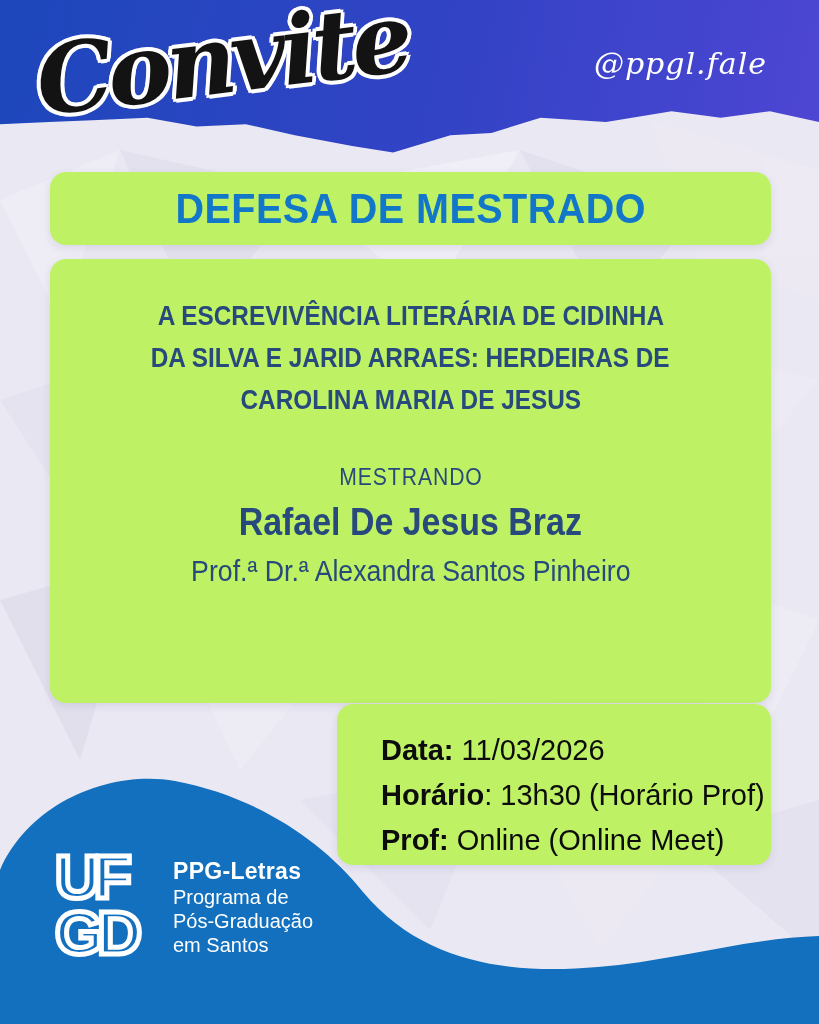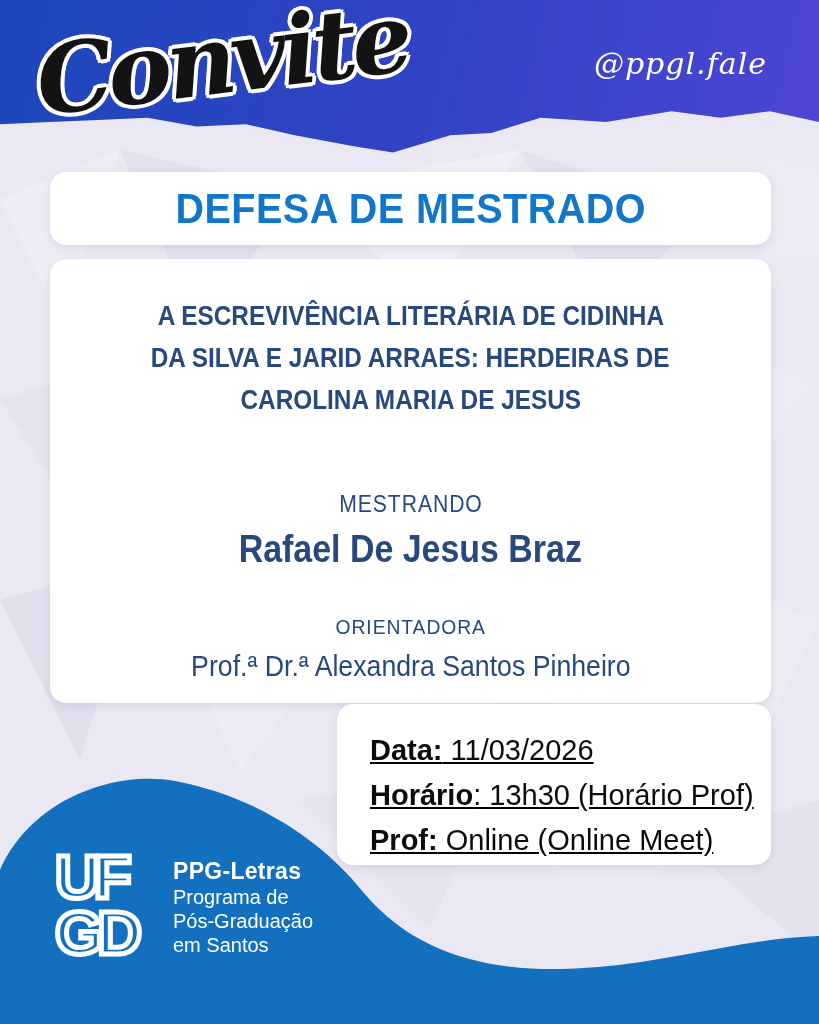--- a/index.html
+++ b/index.html
@@ -29,48 +29,48 @@
     text-shadow:-3px -3px 0 #fff, 3px -3px 0 #fff, -3px 3px 0 #fff, 3px 3px 0 #fff,
       0 -4px 0 #fff, 0 4px 0 #fff, -4px 0 0 #fff, 4px 0 0 #fff;
   }
   .handle{
     position:absolute; z-index:3; top:46px; right:52px;
     font-family:"DejaVu Serif", serif; font-style:italic;
     font-size:30px; color:#ffffff; letter-spacing:1px;
   }
 
   .card{
-    position:absolute; z-index:2; background:#ffffff; border-radius:16px;
+    position:absolute; z-index:2; background:#bef264; border-radius:16px;
     box-shadow:0 3px 9px rgba(70,70,130,.12);
   }
   .card-banner{
     left:50px; width:721px; top:172px; height:73px;
     display:flex; align-items:center; justify-content:center;
   }
   .banner-text{
     color:#1377c9; font-weight:bold; font-size:43px; letter-spacing:.5px;
   }
 
   .card-main{
     left:50px; width:721px; top:259px; height:444px;
     display:flex; flex-direction:column; text-align:center;
   }
   .thesis-title{ margin-top:36px; color:#27497c; font-weight:bold;
     font-size:28px; line-height:42px; }
-  .label{ margin-top:70px; color:#27497c; font-size:23px; letter-spacing:1px; }
+  .label{ margin-top:43px; color:#27497c; font-size:23px; letter-spacing:1px; }
   .student-name{ margin-top:9px; color:#27497c; font-weight:bold; font-size:39px; }
   .label-small{ margin-top:44px; color:#27497c; font-size:21px; letter-spacing:1px; }
   .advisor-name{ margin-top:11px; color:#27497c; font-size:29px; }
 
   .condensed{ display:inline-block; transform:scaleX(.87); transform-origin:50% 50%; }
   .condensed-sm{ display:inline-block; transform:scaleX(.92); transform-origin:50% 50%; }
 
   .card-info{
     left:337px; width:434px; top:704px; height:161px;
-    padding:24px 10px 0 33px; z-index:4;text-decoration:underline;
+    padding:24px 10px 0 44px; z-index:4;
   }
   .info-row{ font-size:29px; line-height:45px; color:#0c0c0c; white-space:nowrap; }
   .info-row .lbl{ font-weight:bold; }
 
   .footer-wave{ position:absolute; left:0; bottom:0; width:819px; height:264px; z-index:3; }
 
   .logo-block{
     position:absolute; z-index:5; left:52px; top:848px;
     display:flex; align-items:flex-end; gap:17px; color:#ffffff;
   }
@@ -120,23 +120,20 @@
       <span class="condensed">A ESCREVIVÊNCIA LITERÁRIA DE CIDINHA</span><br>
       <span class="condensed">DA SILVA E JARID ARRAES: HERDEIRAS DE</span><br>
       <span class="condensed">CAROLINA MARIA DE JESUS</span>
     </div>
     <div class="label">
       <span class="condensed-sm">MESTRANDO</span>
     </div>
     <div class="student-name">
       <span class="condensed">Rafael De Jesus Braz</span>
     </div>
-    <div class="label-small">
-      <span class="condensed-sm">ORIENTADORA</span>
-    </div>
     <div class="advisor-name">
       <span class="condensed-sm">Prof.ª Dr.ª Alexandra Santos Pinheiro</span>
     </div>
   </div>
 
   <div class="card card-info">
     <div class="info-row">
       <span class="lbl">Data:</span><span> 11/03/2026</span>
     </div>
     <div class="info-row">

